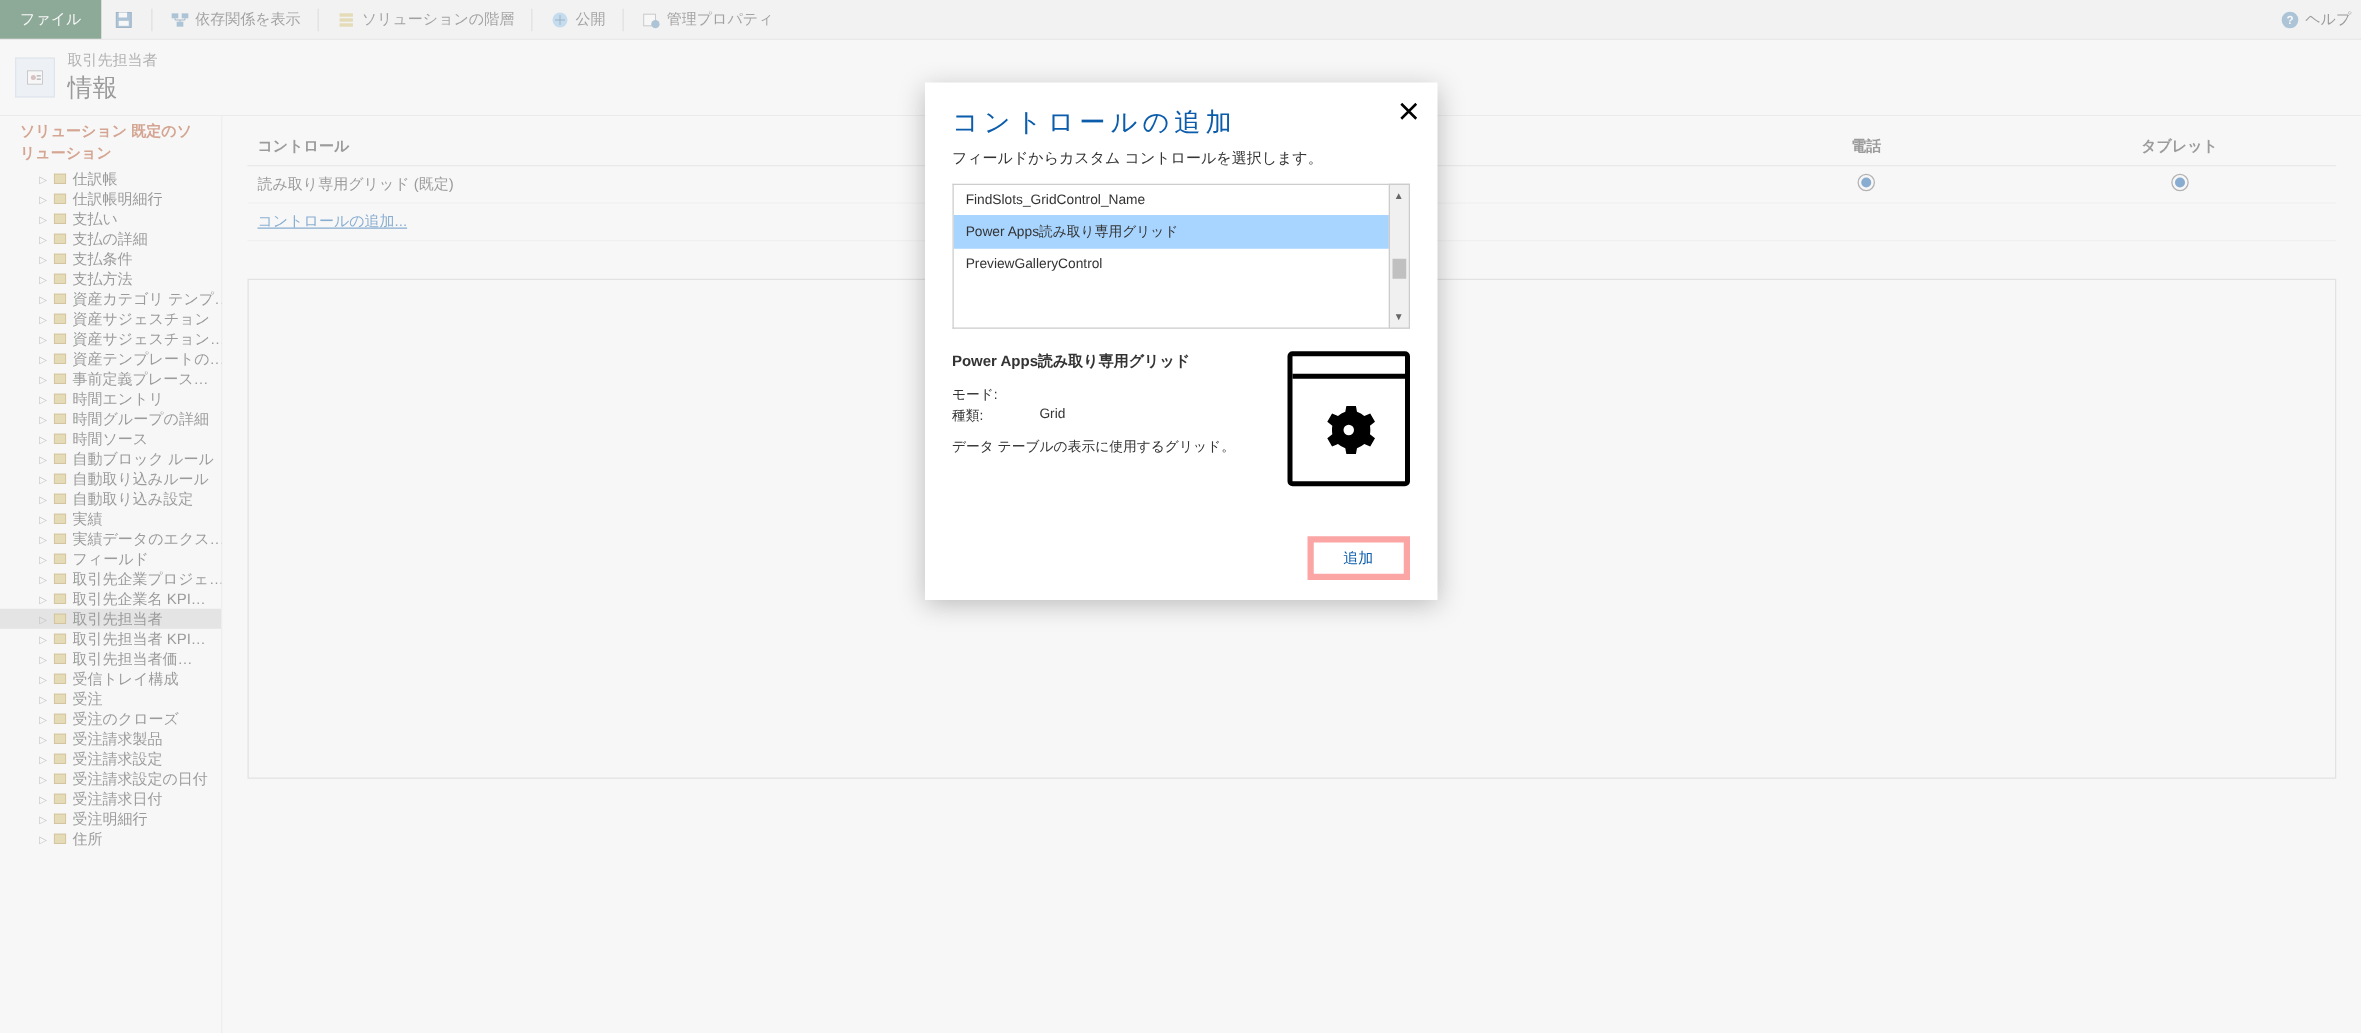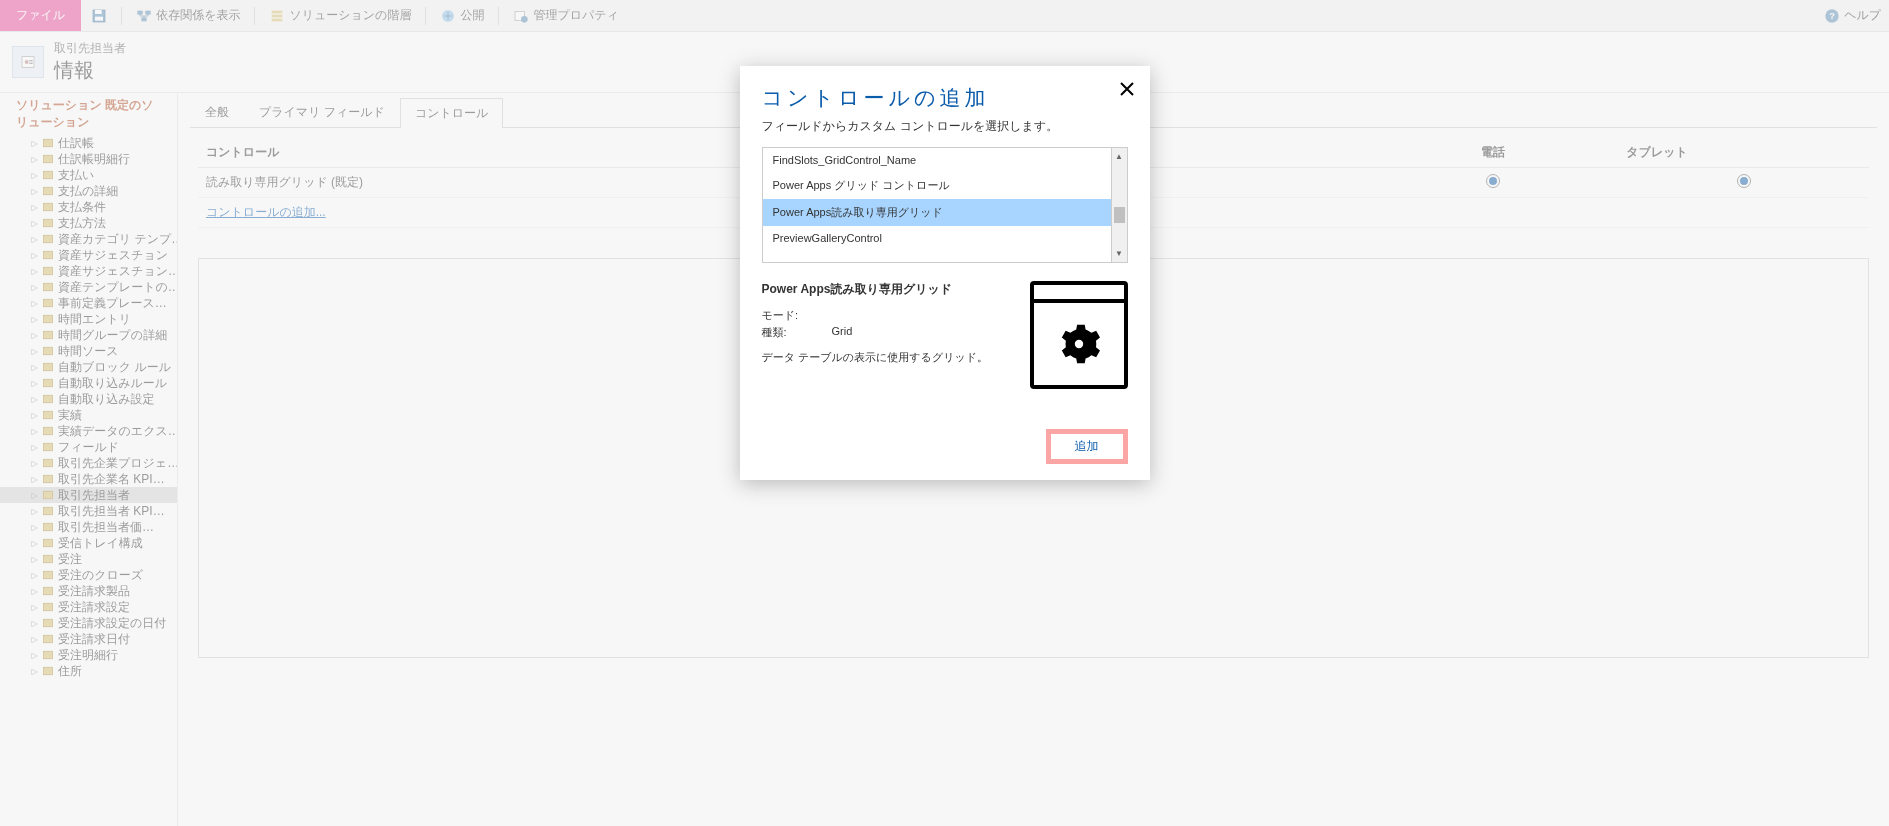--- a/index.html
+++ b/index.html
@@ -1,19 +1,19 @@
 <!DOCTYPE html>
 <html><head>
 <meta charset="utf-8">
 <style>
 * { box-sizing: border-box; margin: 0; padding: 0; }
 body { font-family: "Segoe UI", Meiryo, sans-serif; font-size: 12px; color: #333; background: #fff; overflow: hidden; }
 
 .toolbar { height: 32px; display: flex; align-items: center; background: #f3f3f3; border-bottom: 1px solid #ddd; }
-.file-tab { background: #ec4899; color: #fff; padding: 4px 16px; height: 100%; display: flex; align-items: center; font-size: 12px; }
+.file-tab { background: #14532d; color: #fff; padding: 4px 16px; height: 100%; display: flex; align-items: center; font-size: 12px; }
 .toolbar-btn { display: flex; align-items: center; padding: 0 10px; height: 100%; cursor: pointer; color: #444; gap: 4px; }
 .toolbar-sep { width: 1px; height: 18px; background: #ccc; margin: 0 4px; }
 .toolbar .spacer { flex: 1; }
 .help-btn { display: flex; align-items: center; padding: 0 8px; gap: 4px; }
 
 .header-row { display: flex; align-items: center; padding: 8px 12px; background: #fff; border-bottom: 1px solid #e5e5e5; }
 .header-icon { width: 32px; height: 32px; background: #e8f0f8; border: 1px solid #c9d8e6; display: flex; align-items: center; justify-content: center; margin-right: 10px; }
 .header-texts .subtitle { font-size: 12px; color: #666; }
 .header-texts .title { font-size: 20px; font-weight: 300; color: #333; }
 
@@ -453,33 +453,28 @@
             <svg class="icon-svg-sm" viewBox="0 0 16 16">
               <rect x="2" y="3" width="12" height="10" fill="#d8c070" stroke="#a88830"></rect>
             </svg>
           </span>
           <span>住所</span>
         </div>
       </div>
   </div>
 
   <div class="main">
-    <div class="tabs" id="tabs">
-        <div class="tab">全般</div>
-        <div class="tab">プライマリ フィールド</div>
-        <div class="tab active">コントロール</div>
-      </div>
     <div class="panel">
       <table class="control-table">
         <thead>
           <tr>
             <th style="width:55%">コントロール</th>
             <th style="width:15%;text-align:center"></th>
             <th style="width:15%;text-align:center">電話</th>
-            <th style="width:15%;">タブレット</th>
+            <th style="width:15%;text-align:center">タブレット</th>
           </tr>
         </thead>
         <tbody>
           <tr>
             <td>読み取り専用グリッド (既定)</td>
             <td class="center"></td>
             <td class="center"><span class="radio checked"></span></td>
             <td class="center"><span class="radio checked"></span></td>
           </tr>
           <tr>
@@ -497,21 +492,20 @@
     <div class="dialog-close">
       <svg width="14" height="14" viewBox="0 0 14 14">
           <path d="M1 1l12 12M13 1L1 13" stroke="#000" stroke-width="2"></path>
         </svg>
     </div>
     <div class="dialog-title">コントロールの追加</div>
     <div class="dialog-sub">フィールドからカスタム コントロールを選択します。</div>
     <div class="ctrl-list-wrap">
       <div class="ctrl-list" id="ctrl-list">
           <div class="ctrl-item">FindSlots_GridControl_Name</div>
-          <div class="ctrl-item">Power Apps グリッド コントロール</div>
           <div class="ctrl-item selected">Power Apps読み取り専用グリッド</div>
           <div class="ctrl-item">PreviewGalleryControl</div>
         </div>
       <div class="ctrl-scroll">
         <div class="arrow">▲</div>
         <div class="track">
             <div class="thumb"></div>
           </div>
         <div class="arrow">▼</div>
       </div>

